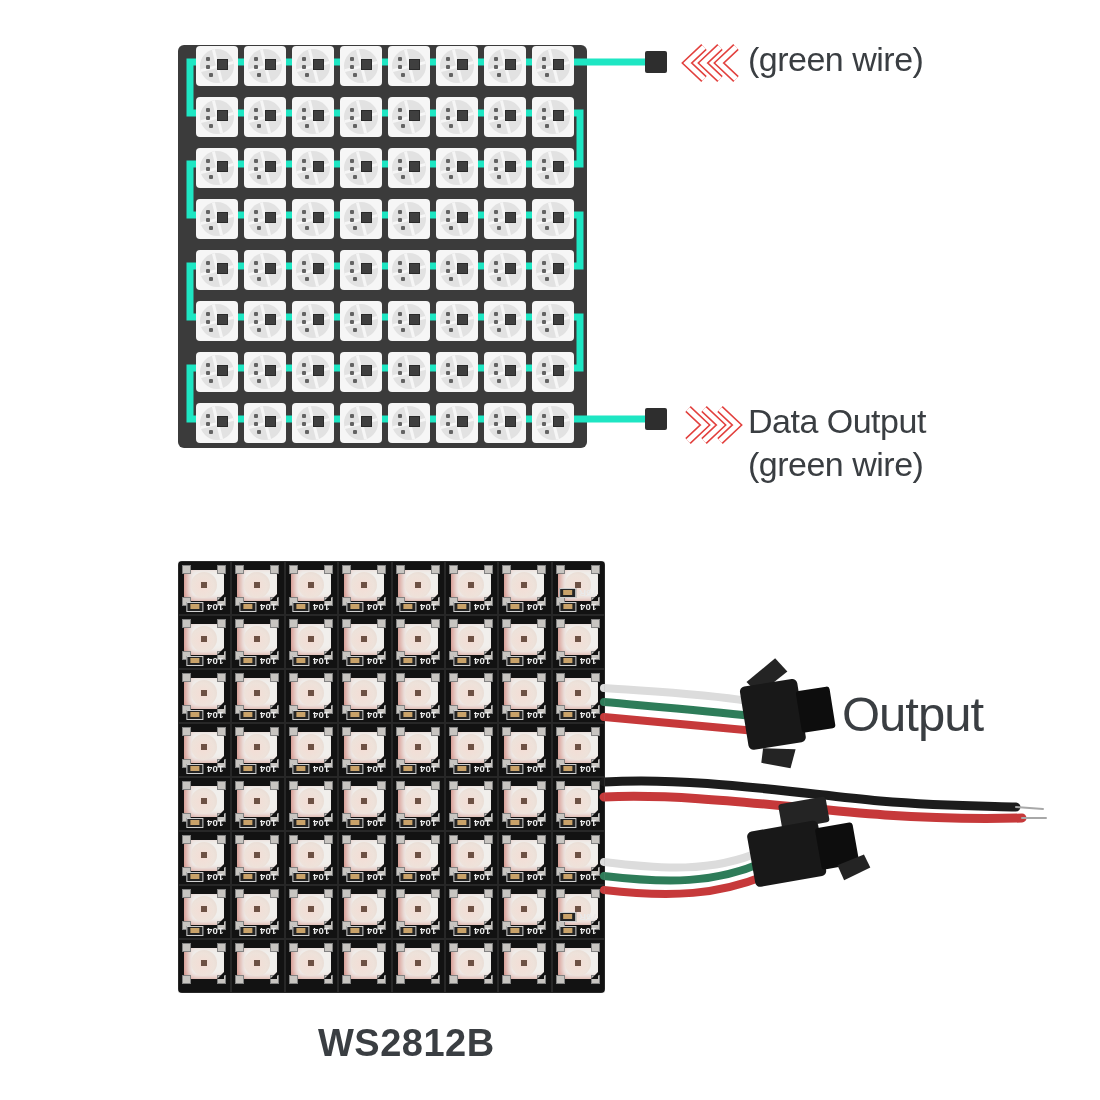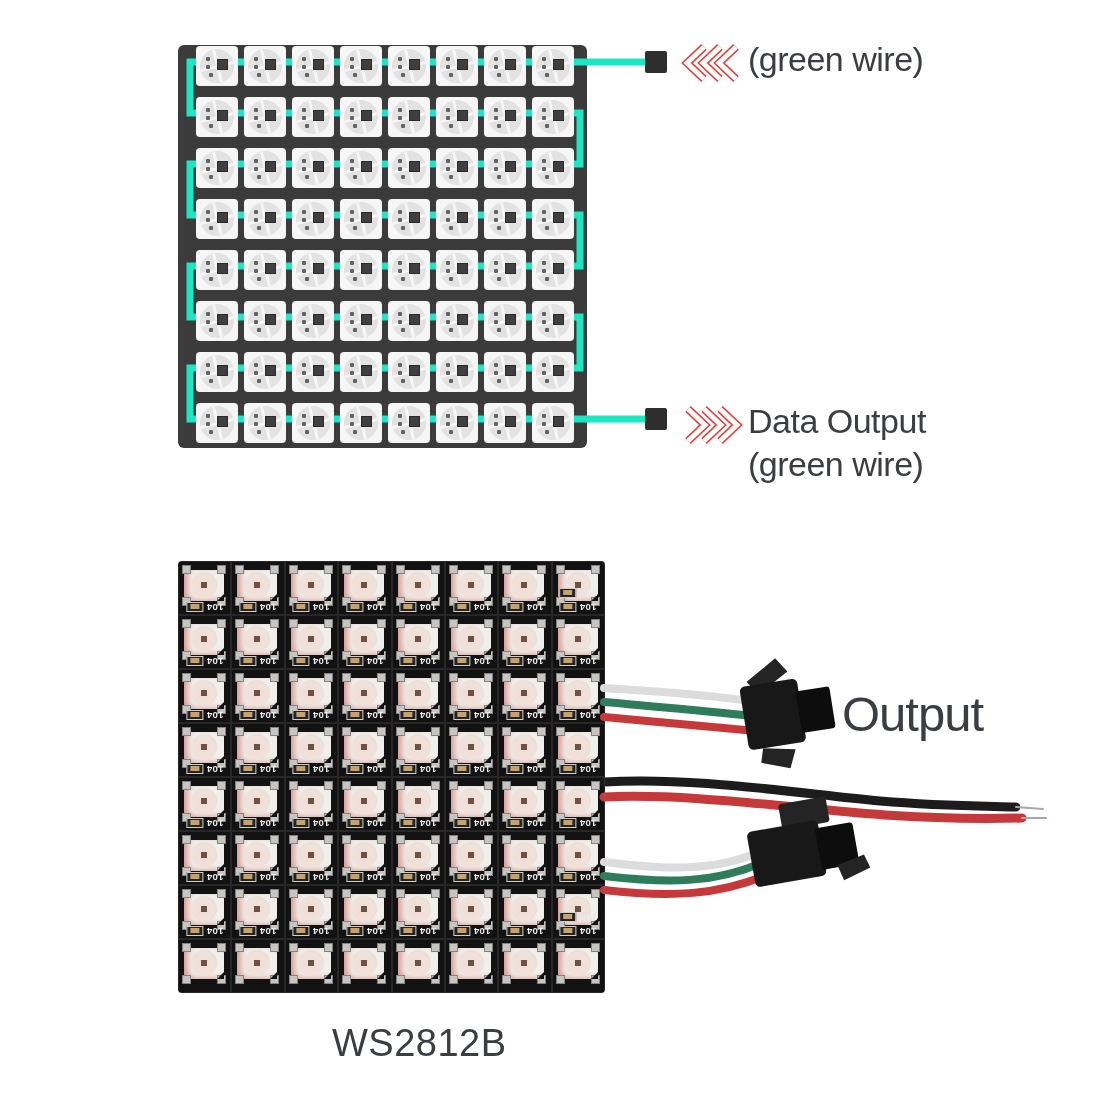--- a/index.html
+++ b/index.html
@@ -1763,14 +1763,14 @@
 
   <div class="abs d-label" style="left:748px;top:38px;">
     <div>(green wire)</div>
   </div>
   <div class="abs d-label" style="left:748px;top:400px;">
     <div>Data Output</div>
     <div>(green wire)</div>
   </div>
 
   <div class="abs big-label" style="left:842px;top:686px;">Output</div>
-  <div class="abs caption" style="left:332px;top:1022px;">WS2812B</div>
+  <div class="abs caption" style="left:318px;top:1022px;font-weight:bold;">WS2812B</div>
 </div>
 
 </body></html>

